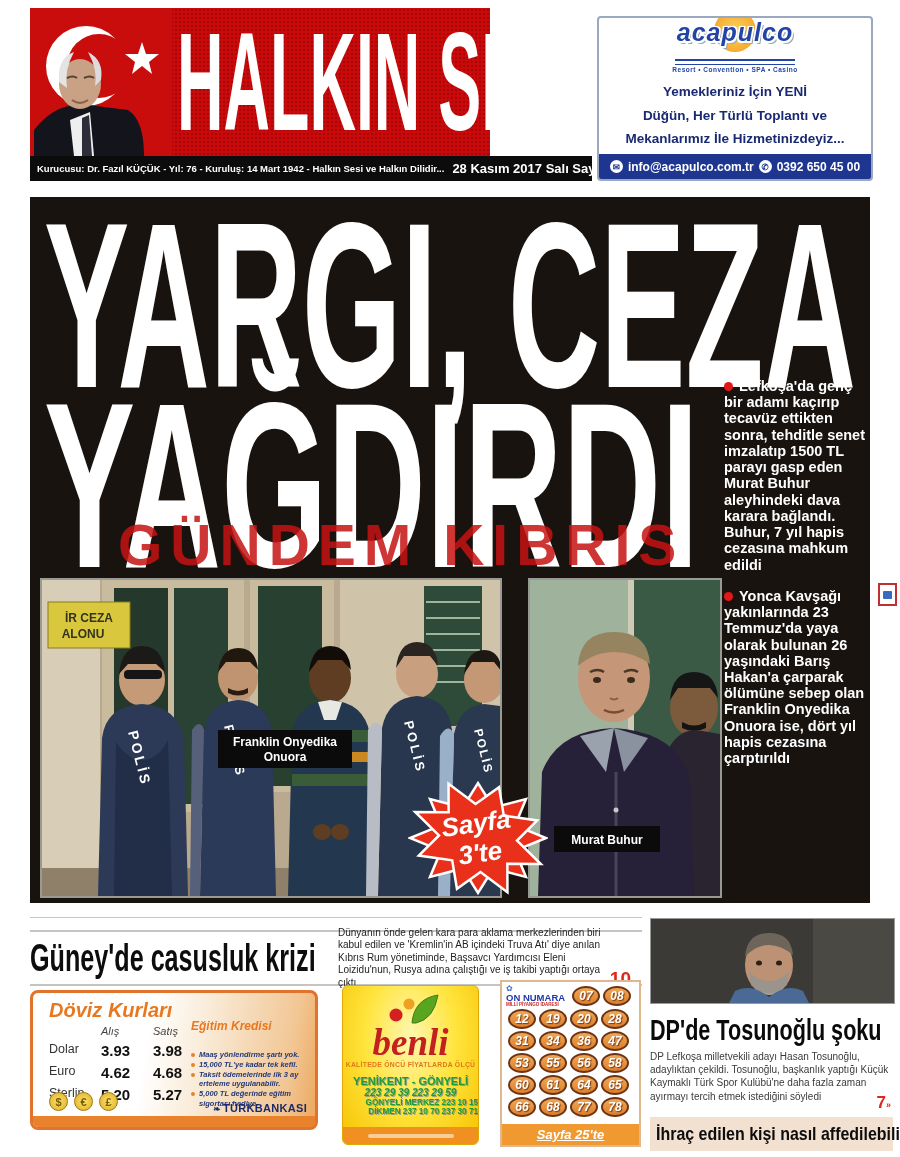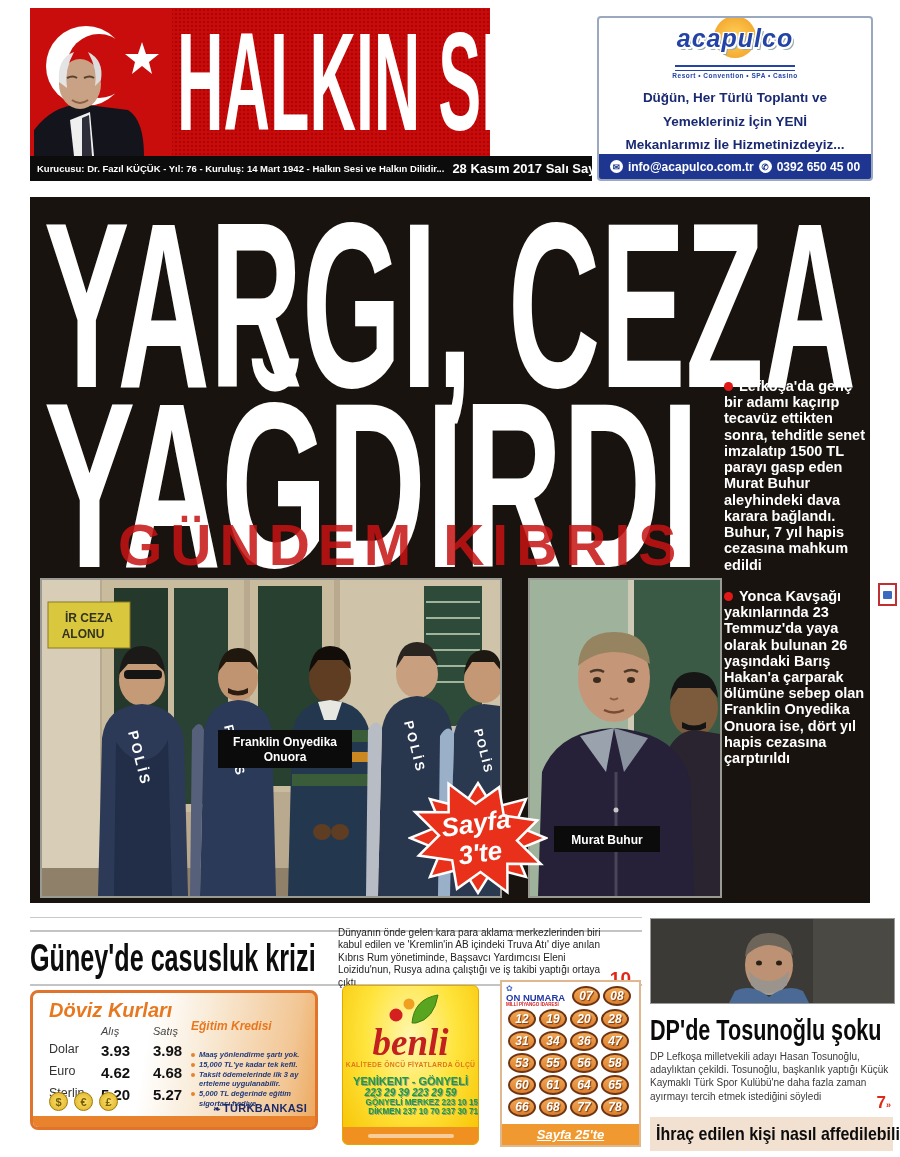--- a/index.html
+++ b/index.html
@@ -14,21 +14,21 @@
   .portrait{position:absolute;left:0;top:0;width:142px;height:148px;}
   .mast-title{position:absolute;left:142px;top:0;width:420px;height:148px;}
   .info-strip{position:absolute;left:30px;top:156px;width:562px;height:25px;background:#0c0c0c;
     color:#fff;display:flex;justify-content:space-between;align-items:center;padding:0 7px;box-sizing:border-box;}
   .info-strip .founder{font-size:9.5px;font-weight:bold;white-space:nowrap;text-align:right;}
   .info-strip .dateline{font-size:13px;font-weight:bold;white-space:nowrap;margin-left:8px;}
 
   
   .acapulco{position:absolute;left:597px;top:16px;width:276px;height:165px;background:#fff;
     border:2px solid #9aa8c0;border-radius:4px;box-sizing:border-box;text-align:center;overflow:hidden;}
-  .aca-logo{position:relative;margin-top:6px;height:40px;}
+  .aca-logo{position:relative;height:40px;}
   .aca-sun{position:absolute;left:50%;top:-8px;transform:translateX(-50%);width:42px;height:42px;
     border-radius:50%;background:radial-gradient(#ffd35a,#f09a22);}
   .aca-word{position:relative;font-size:25px;font-weight:bold;font-style:italic;color:#2443a6;letter-spacing:1px;
     text-shadow:-1.5px -1.5px 0 #fff,1.5px -1.5px 0 #fff,-1.5px 1.5px 0 #fff,1.5px 1.5px 0 #fff,2.5px 2.5px 0 #9aa;}
   .aca-lines{width:120px;margin:1px auto 0;border-top:2px solid #2443a6;border-bottom:1px solid #2443a6;height:3px;}
   .aca-tagline{font-size:6.5px;color:#2443a6;font-weight:bold;letter-spacing:.5px;margin-top:1px;}
   .aca-body{margin-top:7px;font-size:13.5px;font-weight:bold;color:#1a2a72;line-height:1.75;}
   .aca-strip{position:absolute;left:0;bottom:0;width:100%;height:25px;background:#1e3690;color:#fff;
     display:flex;align-items:center;justify-content:center;gap:5px;font-size:12px;font-weight:bold;}
   .circle-ic{display:inline-flex;width:13px;height:13px;border-radius:50%;background:#fff;color:#1e3690;
@@ -155,22 +155,22 @@
   </div>
 
   <div class="acapulco">
     <div class="aca-logo">
       <div class="aca-sun"></div>
       <div class="aca-word">acapulco</div>
     </div>
     <div class="aca-lines"></div>
     <div class="aca-tagline">Resort • Convention • SPA • Casino</div>
     <div class="aca-body">
+      <div>Yemekleriniz İçin YENİ</div>
       <div>Düğün, Her Türlü Toplantı ve</div>
-      <div>Yemekleriniz İçin YENİ</div>
       <div>Mekanlarımız İle Hizmetinizdeyiz...</div>
     </div>
     <div class="aca-strip">
       <span class="circle-ic">✉</span>
       <span>info@acapulco.com.tr</span>
       <span class="circle-ic">✆</span>
       <span>0392 650 45 00</span>
     </div>
   </div>
 

